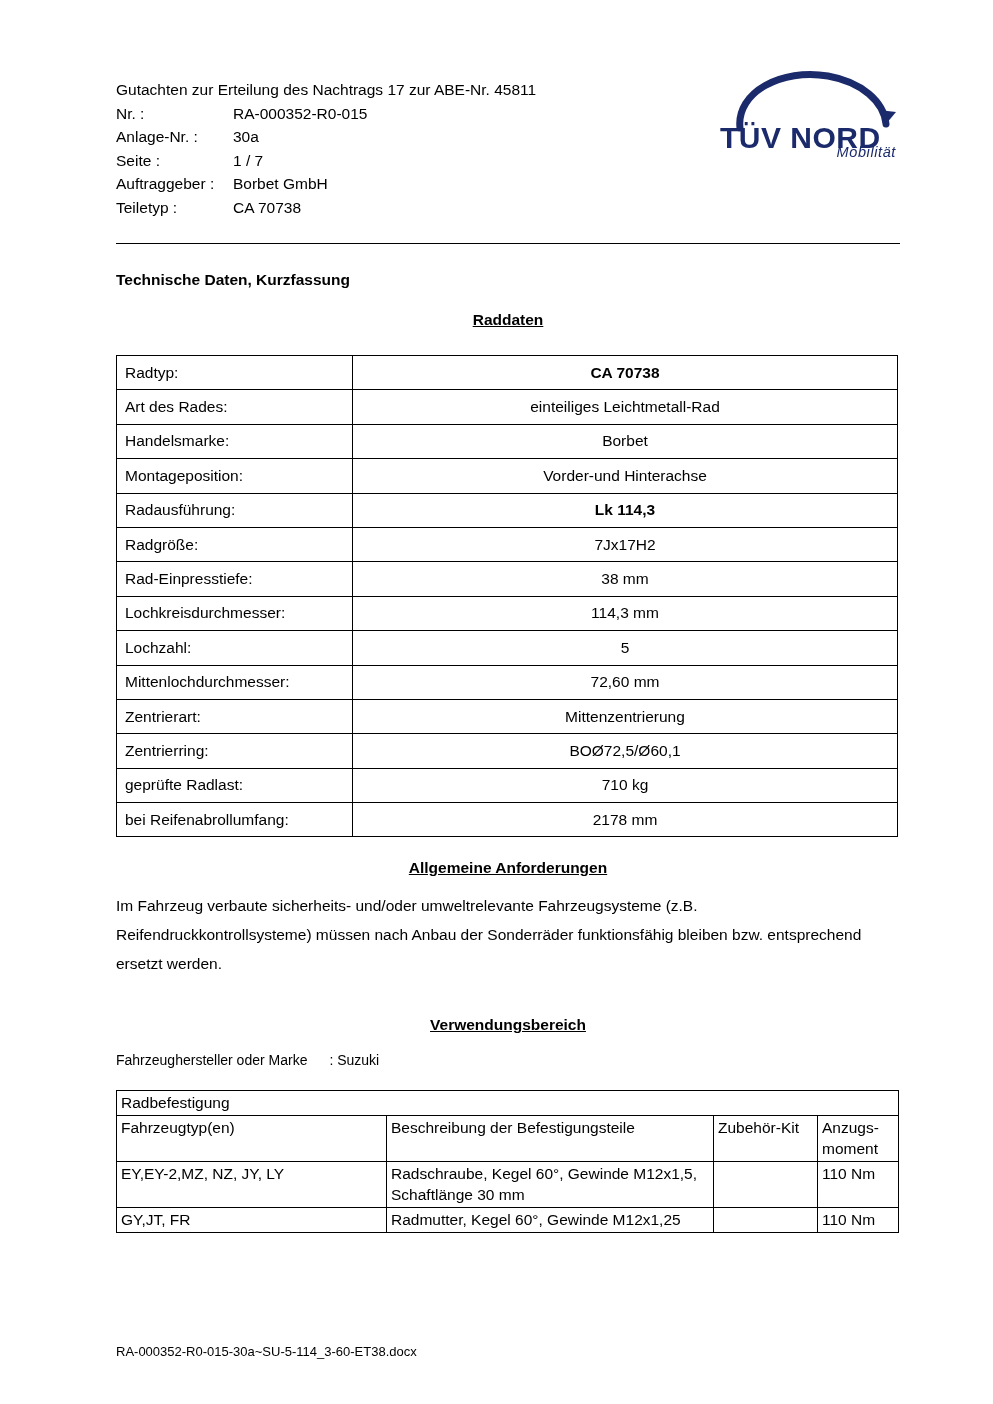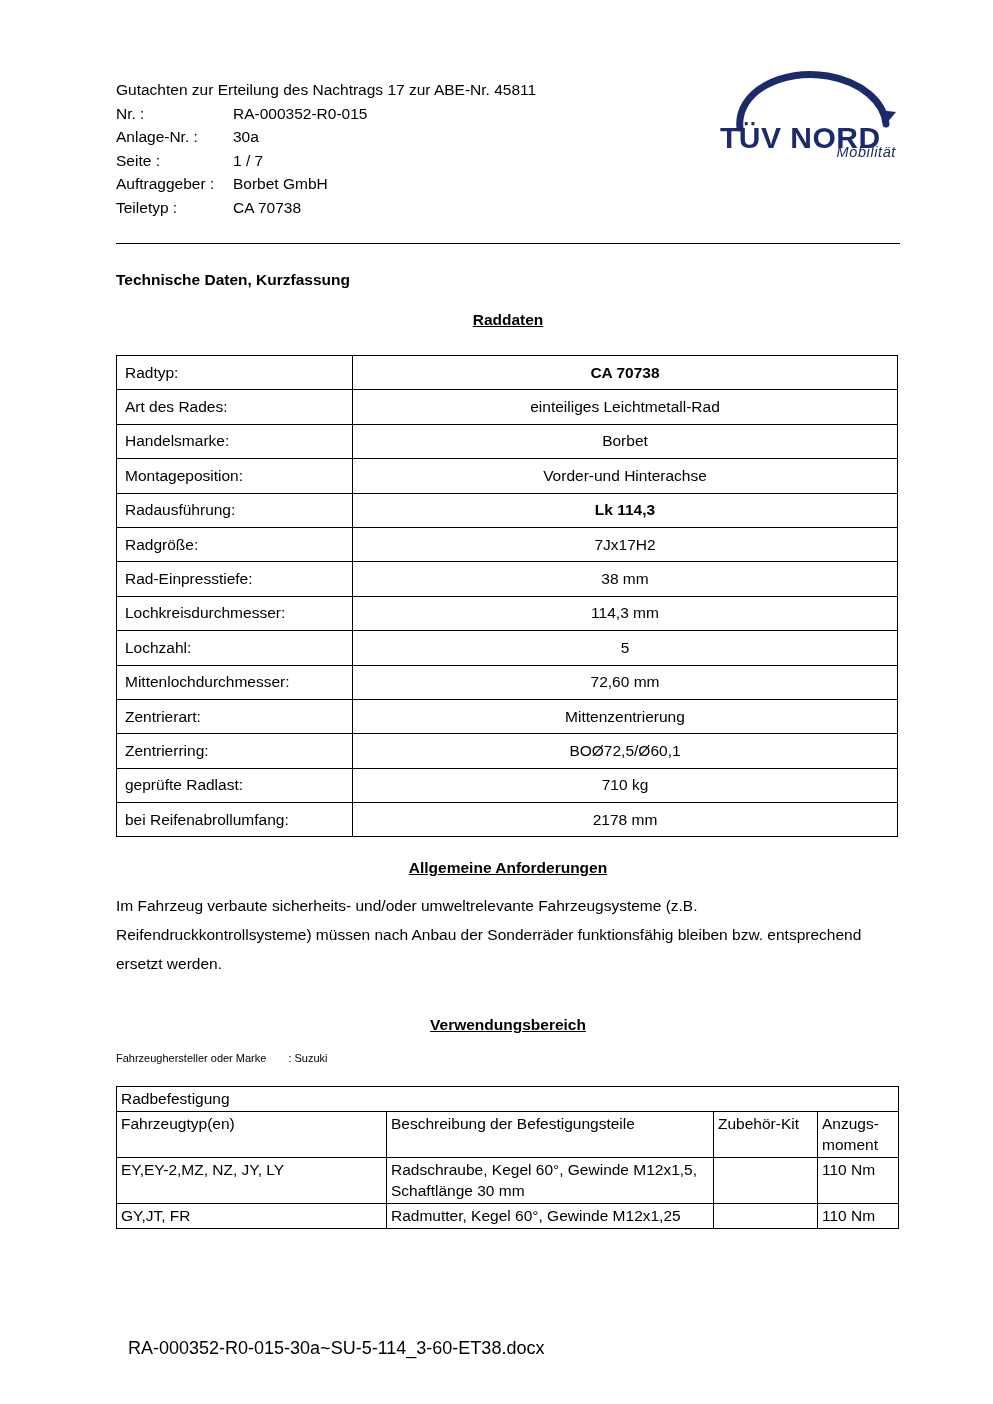--- a/index.html
+++ b/index.html
@@ -113,21 +113,21 @@
 
   
   p.body {
     font-size: 15.5px;
     line-height: 29px;
     margin: 14px 0 8px 0;
     width: 775px;
   }
 
   p.usage {
-    font-size: 11px;
+    font-size: 14px;
     margin: 18px 0 0 0;
   }
   .usage-gap {
     display: inline-block;
     width: 22px;
   }
 
   
   table.fasten {
     border-collapse: collapse;
@@ -144,23 +144,23 @@
   }
   .col-a { width: 270px; }
   .col-b { width: 327px; }
   .col-c { width: 104px; }
   .col-d { width: 81px; }
   td.full { text-align: left; }
 
   
   .footer {
     position: absolute;
-    left: 128px;
+    left: 116px;
     bottom: 45px;
-    font-size: 18px;
+    font-size: 13px;
   }
 </style>
 </head>
 <body>
 
 <div class="page">
 
   <div class="header">
     <div class="header-lines">
       <div class="hdr-title">Gutachten zur Erteilung des Nachtrags 17 zur ABE-Nr. 45811</div>

